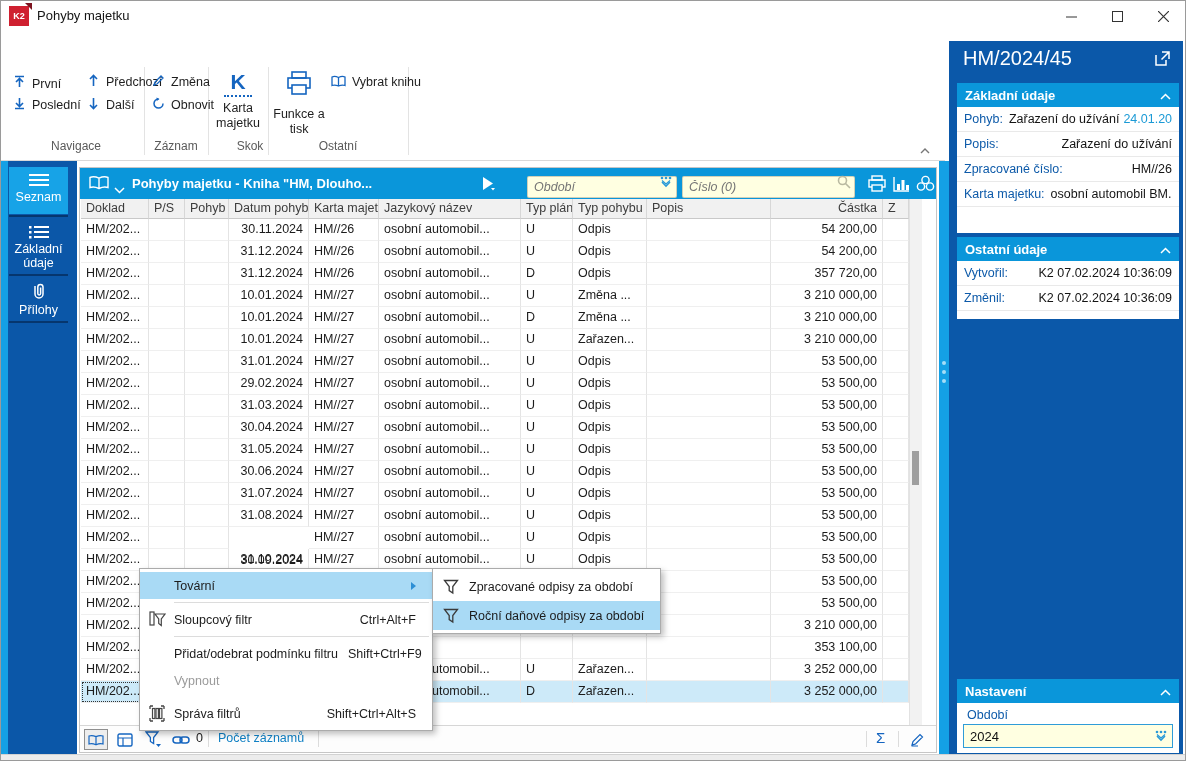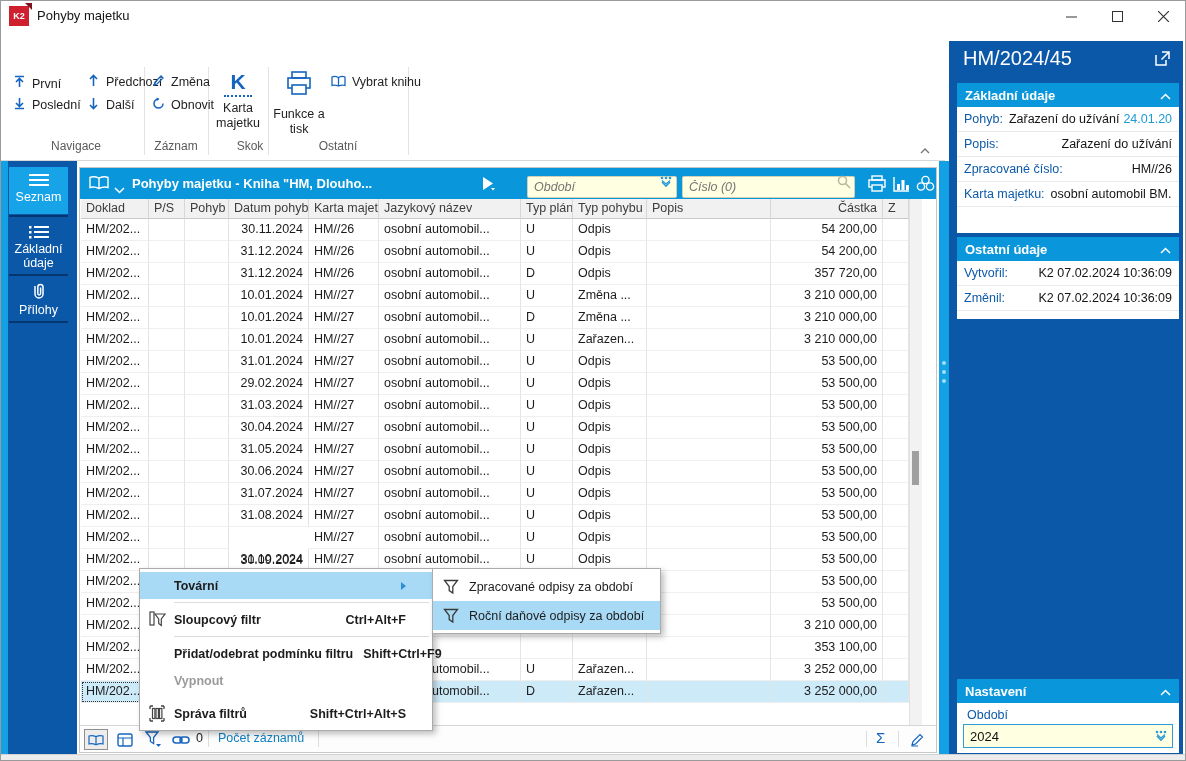--- a/index.html
+++ b/index.html
@@ -61,21 +61,21 @@
   #vthumb { position:absolute; left:911px; top:450px; width:7px; height:34px; background:#9f9f9f; }
 
   #statusbar { position:absolute; left:79px; top:724px; width:856px; height:27px; background:#fdfdfd; border-top:1px solid #d6d6d6; }
   .sbsep { position:absolute; top:5px; width:1px; height:16px; background:#dcdcdc; }
   .sbicon { position:absolute; top:3px; display:flex; align-items:center; justify-content:center; }
 
   
   .menu { position:absolute; background:#fff; border:1px solid #ababab; box-shadow:3px 3px 6px rgba(0,0,0,.25); z-index:60; padding:3px 0; }
   #ctx-menu { left:138px; top:567px; width:294px; }
   #sub-menu { left:431px; top:567px; width:229px; }
-  .mi { height:27px; display:flex; align-items:center; font-size:12.5px; color:#1c1c1c; padding-right:26px; position:relative;font-weight:bold; }
+  .mi { height:27px; display:flex; align-items:center; font-size:12.5px; color:#1c1c1c; padding-right:16px; position:relative; }
   .mi .ic { width:34px; flex:none; display:flex; justify-content:center; }
   .mi .lbl { flex:1; white-space:nowrap; }
   .mi .sc { margin-left:10px; white-space:nowrap; }
   .mi.hl { background:#a9daf5; }
   .mi.dis { color:#9b9b9b; }
   .msep { height:1px; background:#dcdcdc; margin:3px 3px 3px 34px; }
   .subarrow { width:0; height:0; border-left:5px solid #2d8fd5; border-top:4px solid transparent; border-bottom:4px solid transparent; }
   .smi { height:29px; display:flex; align-items:center; font-size:12.5px; color:#1c1c1c; }
   .smi .ic { width:36px; flex:none; display:flex; justify-content:center; }
   .smi.hl { background:#a9daf5; }

